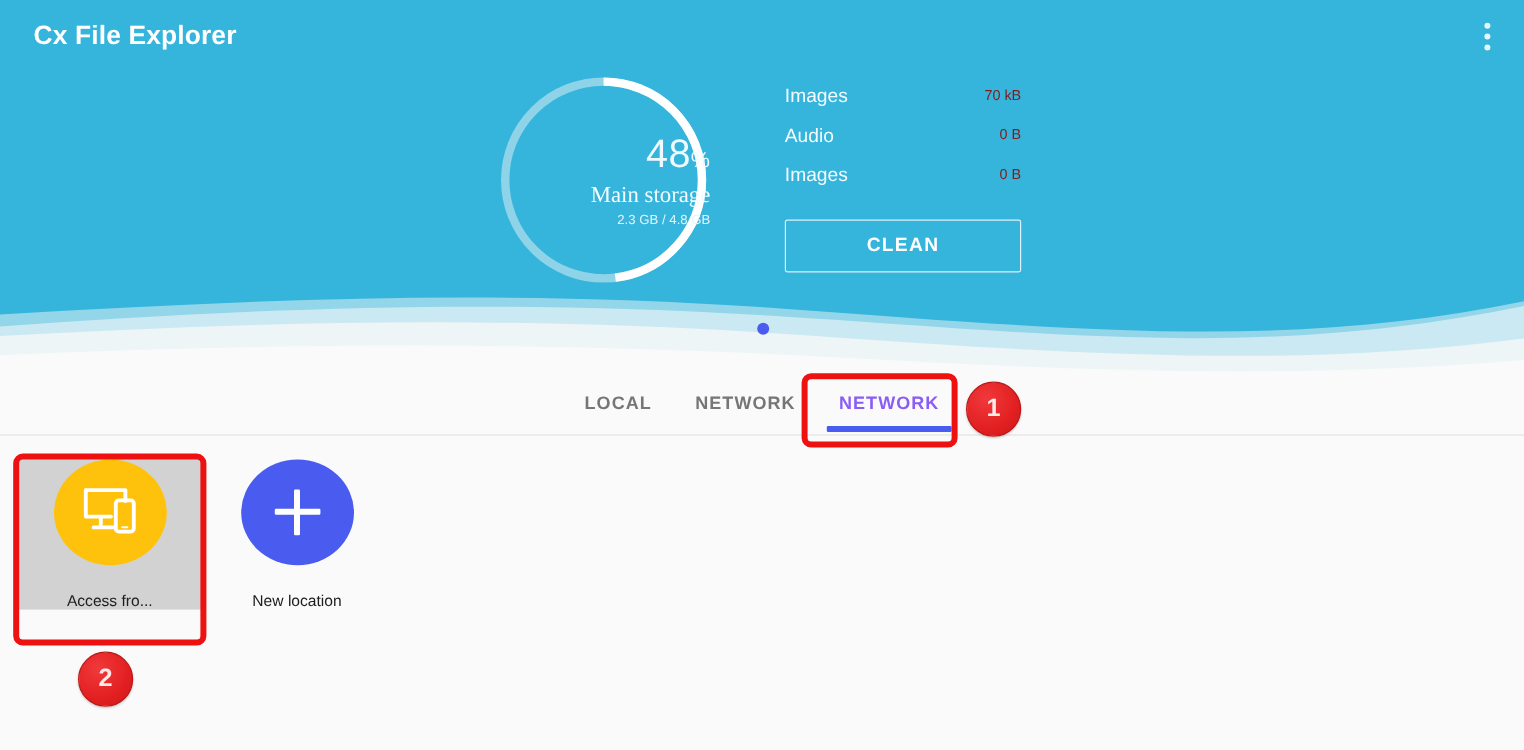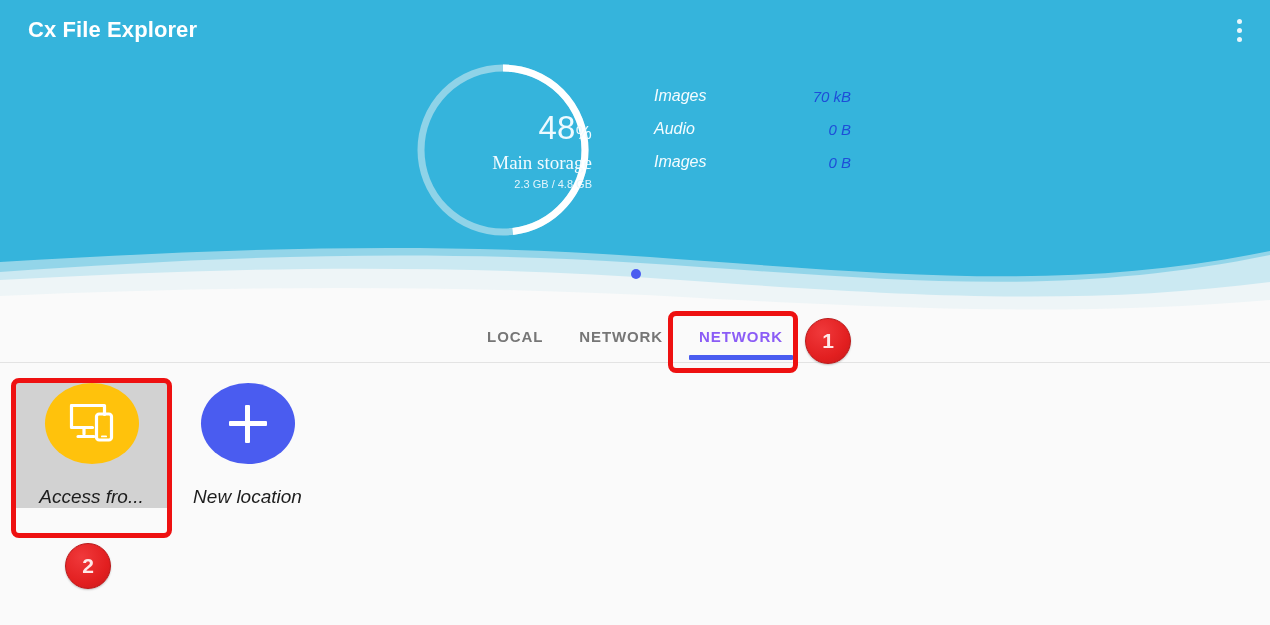--- a/index.html
+++ b/index.html
@@ -110,31 +110,30 @@
   
   .stats {
     position: absolute;
     left: 654px; top: 72px;
     width: 197px;
     z-index: 5;
   }
   .stat-row {
     display: flex;
     justify-content: space-between;
-    align-items: flex-end;
+    align-items: flex-start;
     height: 33px;
-    font-style: italic;
   }
   .stat-name {
     font-size: 16px;
     color: #f4fcff;
   }
   .stat-val {
-    font-size: 15px;
-    color: #1d4ed8;
+    font-size: 12px;
+    color: #7f1d1d;
   }
   .clean-btn {
     margin-top: 12px;
     width: 197px;
     height: 44px;
     border: 1px solid rgba(255,255,255,0.82);
     border-radius: 2px;
     background: transparent;
     color: #ffffff;
     font-size: 16px;
@@ -231,24 +230,23 @@
     border-radius: 50%;
     display: flex;
     align-items: center;
     justify-content: center;
     margin-top: 3px;
   }
   .tile-circle.amber { background: #ffc20c; }
   .tile-circle.indigo { background: #4a5cf0; }
   .tile-label {
     margin-top: 22px;
-    font-size: 19px;
+    font-size: 13px;
     color: #1d1d1d;
     white-space: nowrap;
-    font-style: italic;
   }
 
   .plus-glyph {
     position: relative;
     width: 38px; height: 38px;
   }
   .plus-glyph::before, .plus-glyph::after {
     content: "";
     position: absolute;
     background: #ffffff;
@@ -333,20 +331,21 @@
         <span class="stat-val">70 kB</span>
       </div>
       <div class="stat-row">
         <span class="stat-name">Audio</span>
         <span class="stat-val">0 B</span>
       </div>
       <div class="stat-row">
         <span class="stat-name">Images</span>
         <span class="stat-val">0 B</span>
       </div>
+      <button class="clean-btn">CLEAN</button>
     </div>
   </div>
 
   <div class="page-dot"></div>
 
   <div class="tabbar">
     <div class="tabs-inner">
       <div class="tab">
         <span>LOCAL</span>
       </div>

